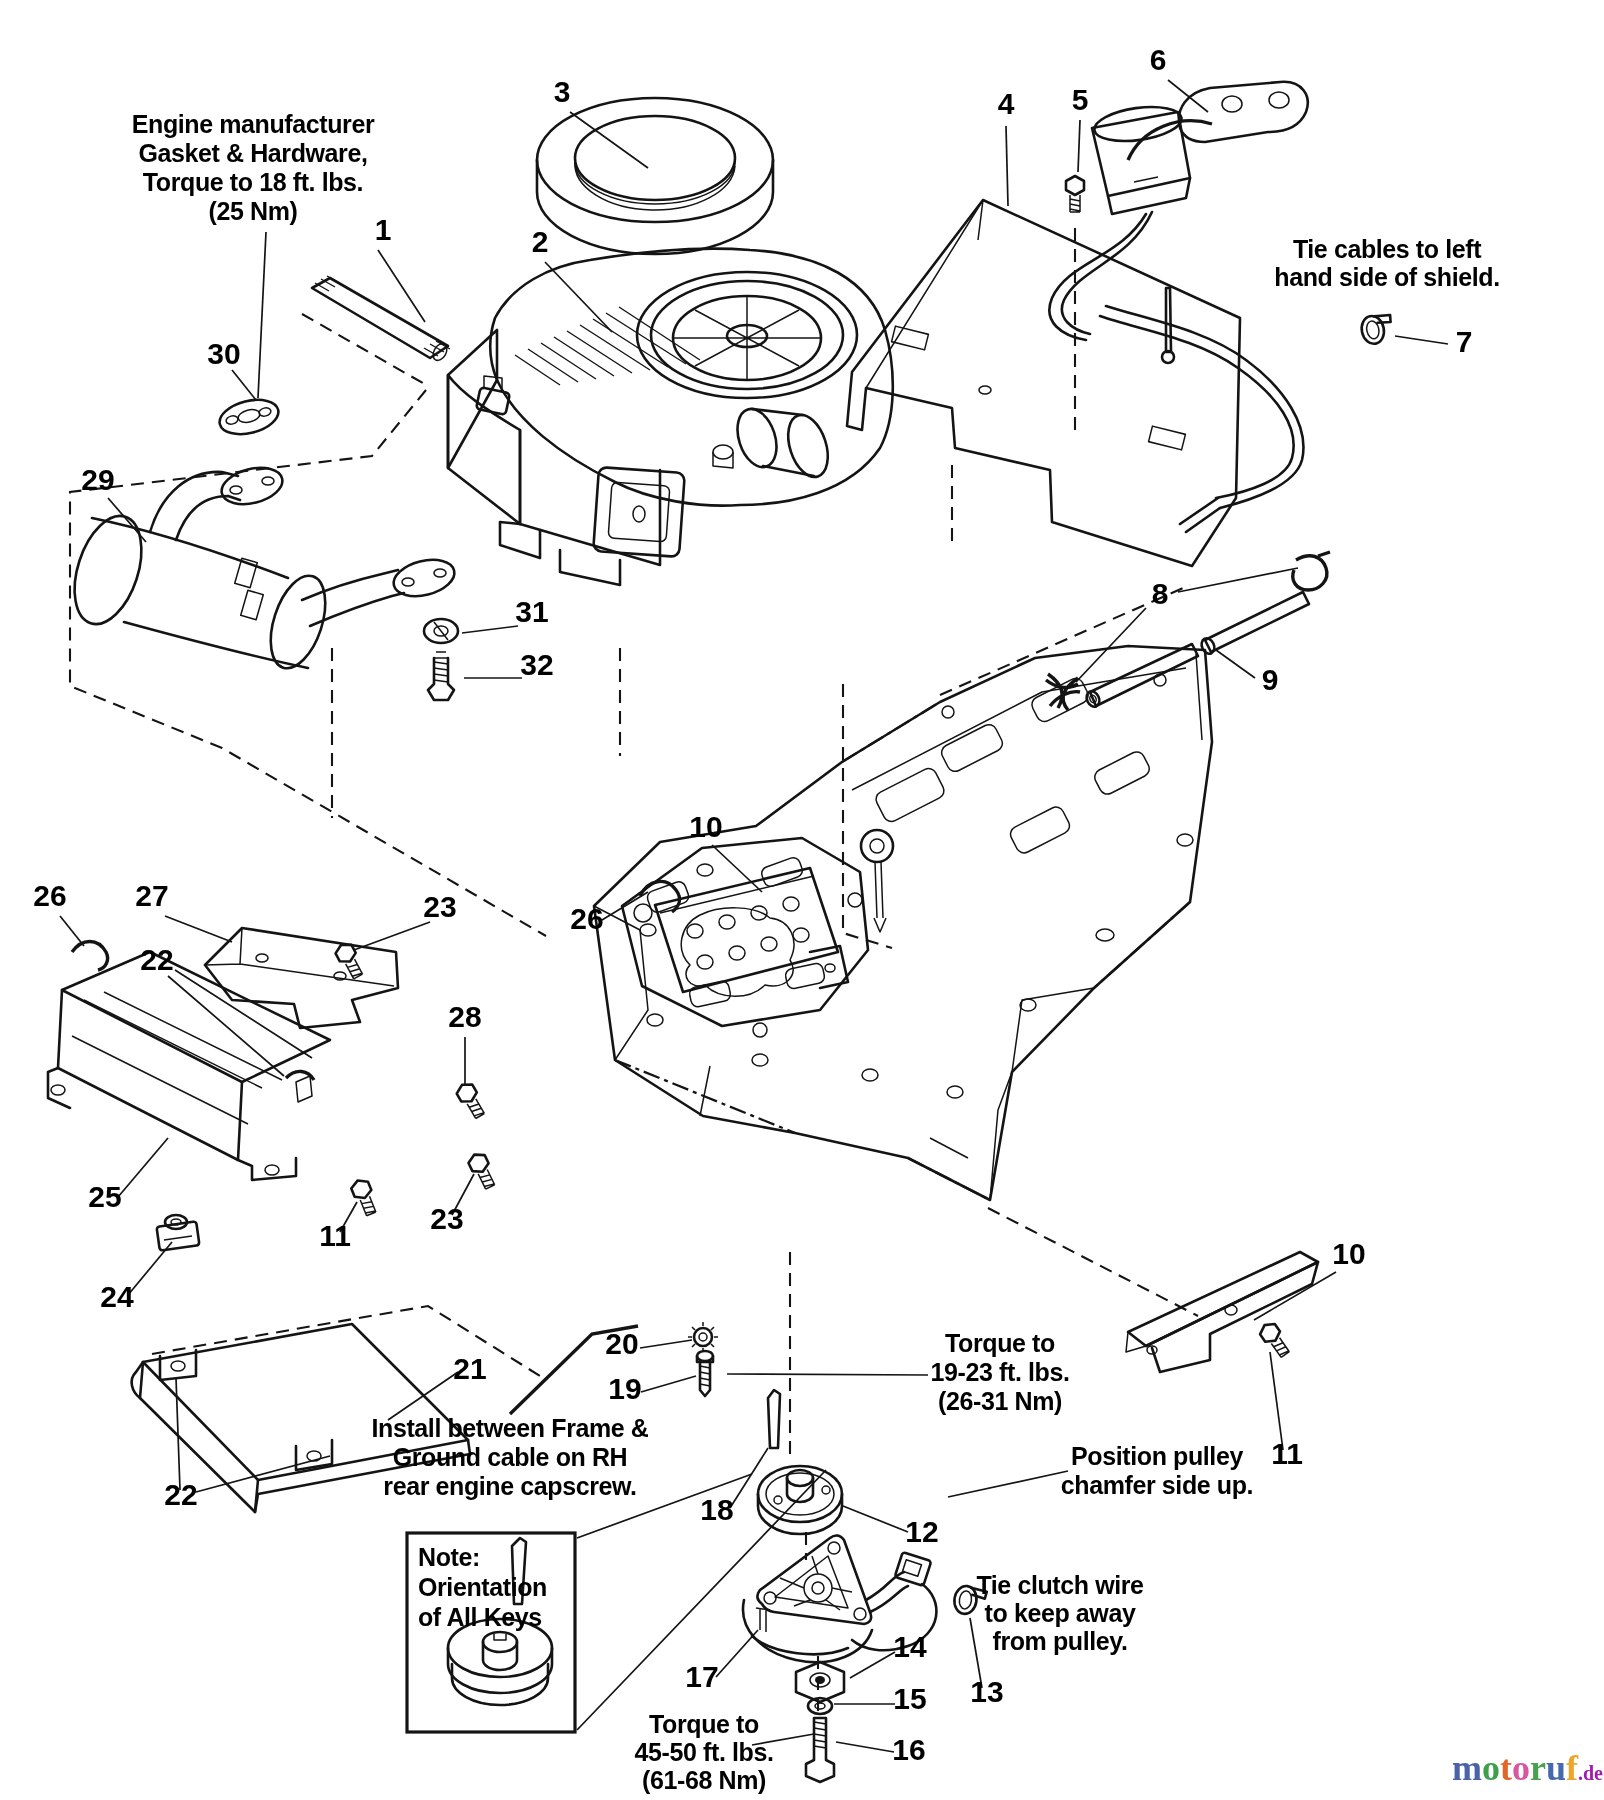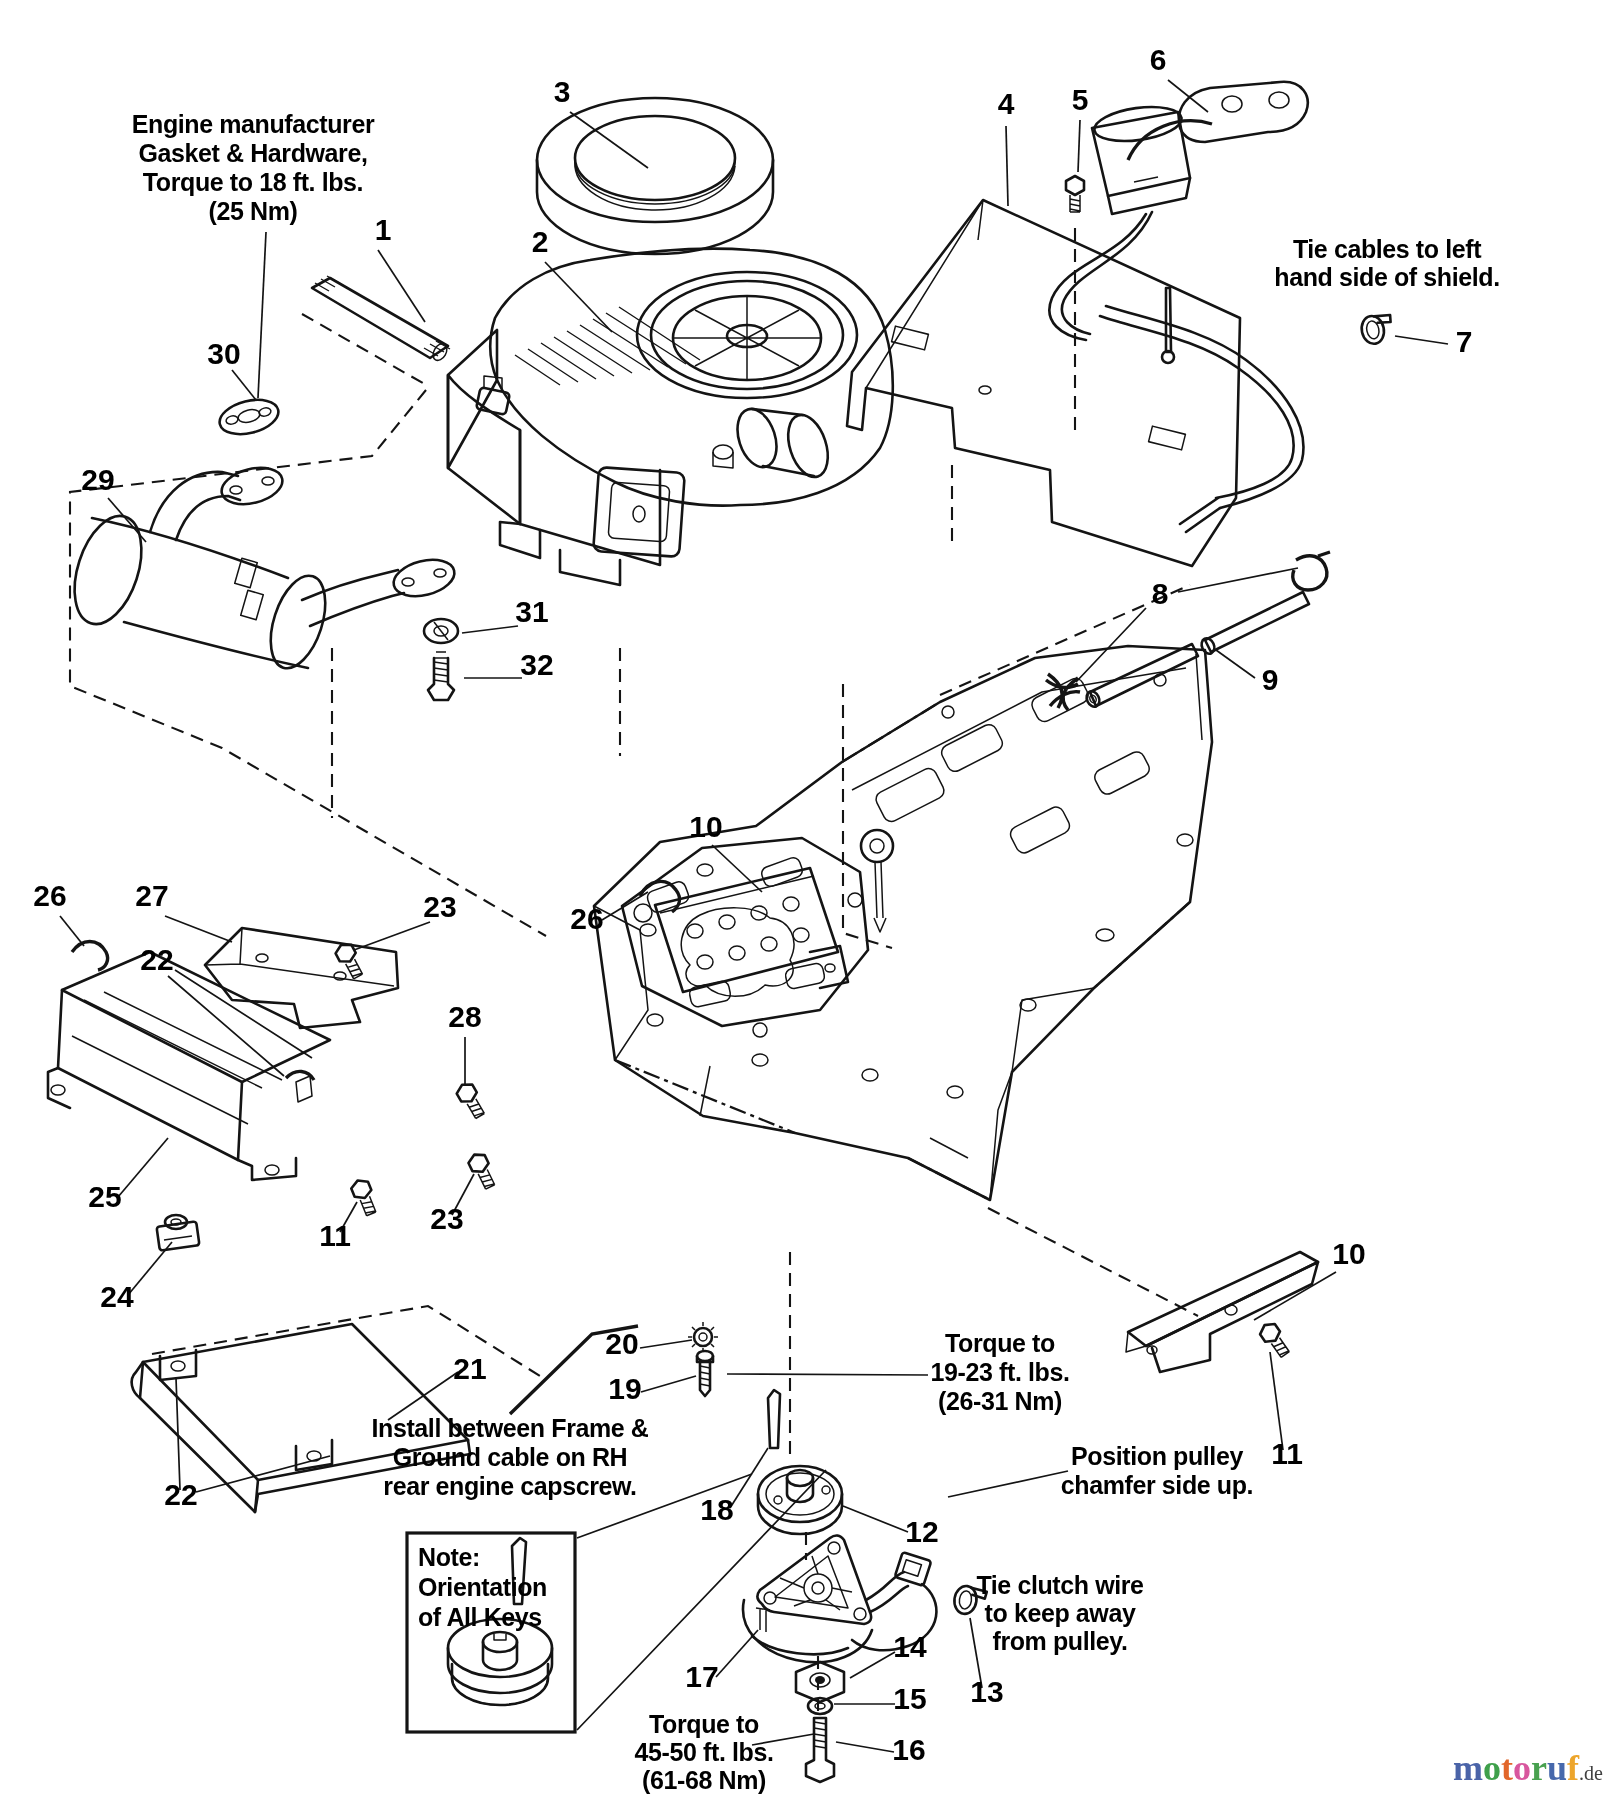--- a/index.html
+++ b/index.html
@@ -12,21 +12,21 @@
   svg .bold{fill:none;stroke:#141414;stroke-width:3.4;}
   svg .dash{fill:none;stroke:#141414;stroke-width:2.1;stroke-dasharray:13 8;}
   svg .pdash{fill:none;stroke:#141414;stroke-width:2.3;stroke-dasharray:17 5 4 5;}
   svg .fillb{fill:#141414;stroke:none;}
   svg .wh{fill:#ffffff;stroke:none;}
   svg .hatch{fill:none;stroke:#141414;stroke-width:1.4;}
   text.pn{font-family:"Liberation Sans",sans-serif;font-weight:bold;font-size:30px;fill:#000;}
   text.ann{font-family:"Liberation Sans",sans-serif;font-weight:bold;font-size:25px;fill:#000;letter-spacing:-0.4px;}
   .logo{position:absolute;left:1433px;top:1748px;width:170px;text-align:right;white-space:nowrap;
         font-family:"Liberation Serif","DejaVu Serif",serif;font-weight:bold;font-size:36px;line-height:40px;}
-  .logo .dom{font-size:20px;color:#404040;font-weight:normal;}
+  .logo .dom{font-size:20px;color:#a21caf;font-weight:bold;}
 </style>
 </head>
 <body>
 
 <div class="canvas">
 <svg width="1604" height="1800" viewBox="0 0 1604 1800">
 
   <defs>
     <g id="screw">
       <path class="ln" d="M0,-6 L-9,-1 L-9,8 L0,13 L9,8 L9,-1 Z"></path>

